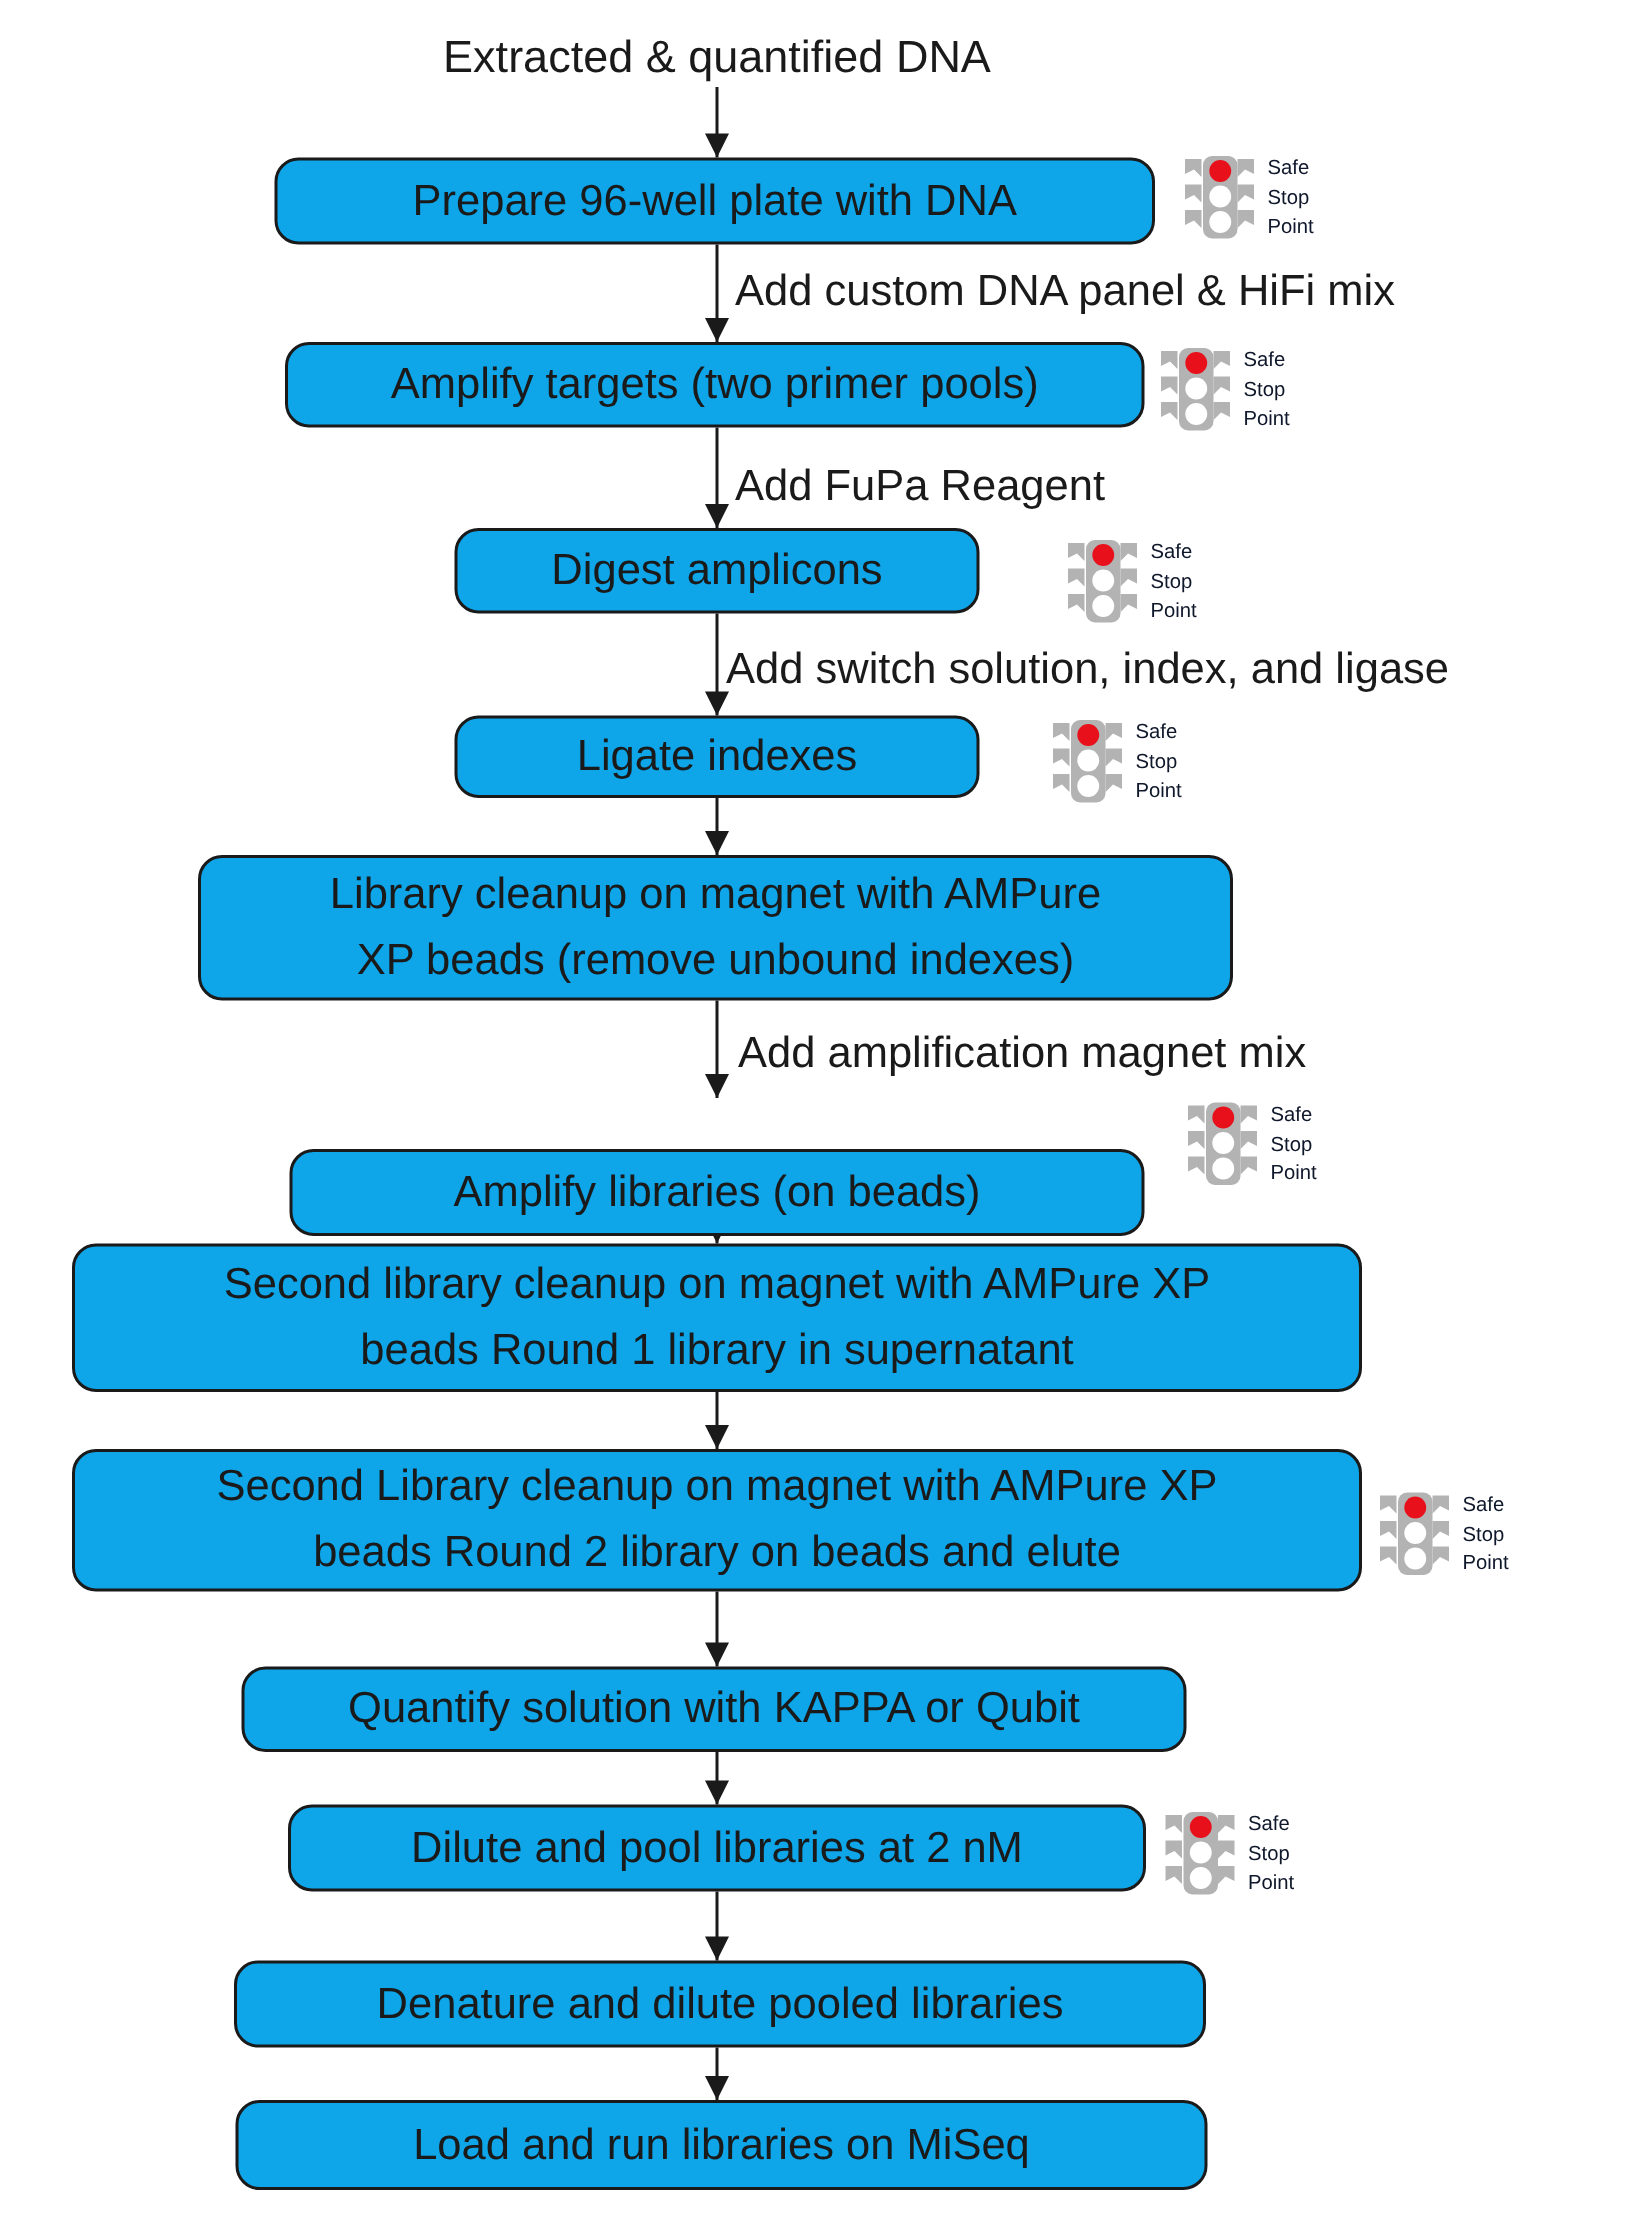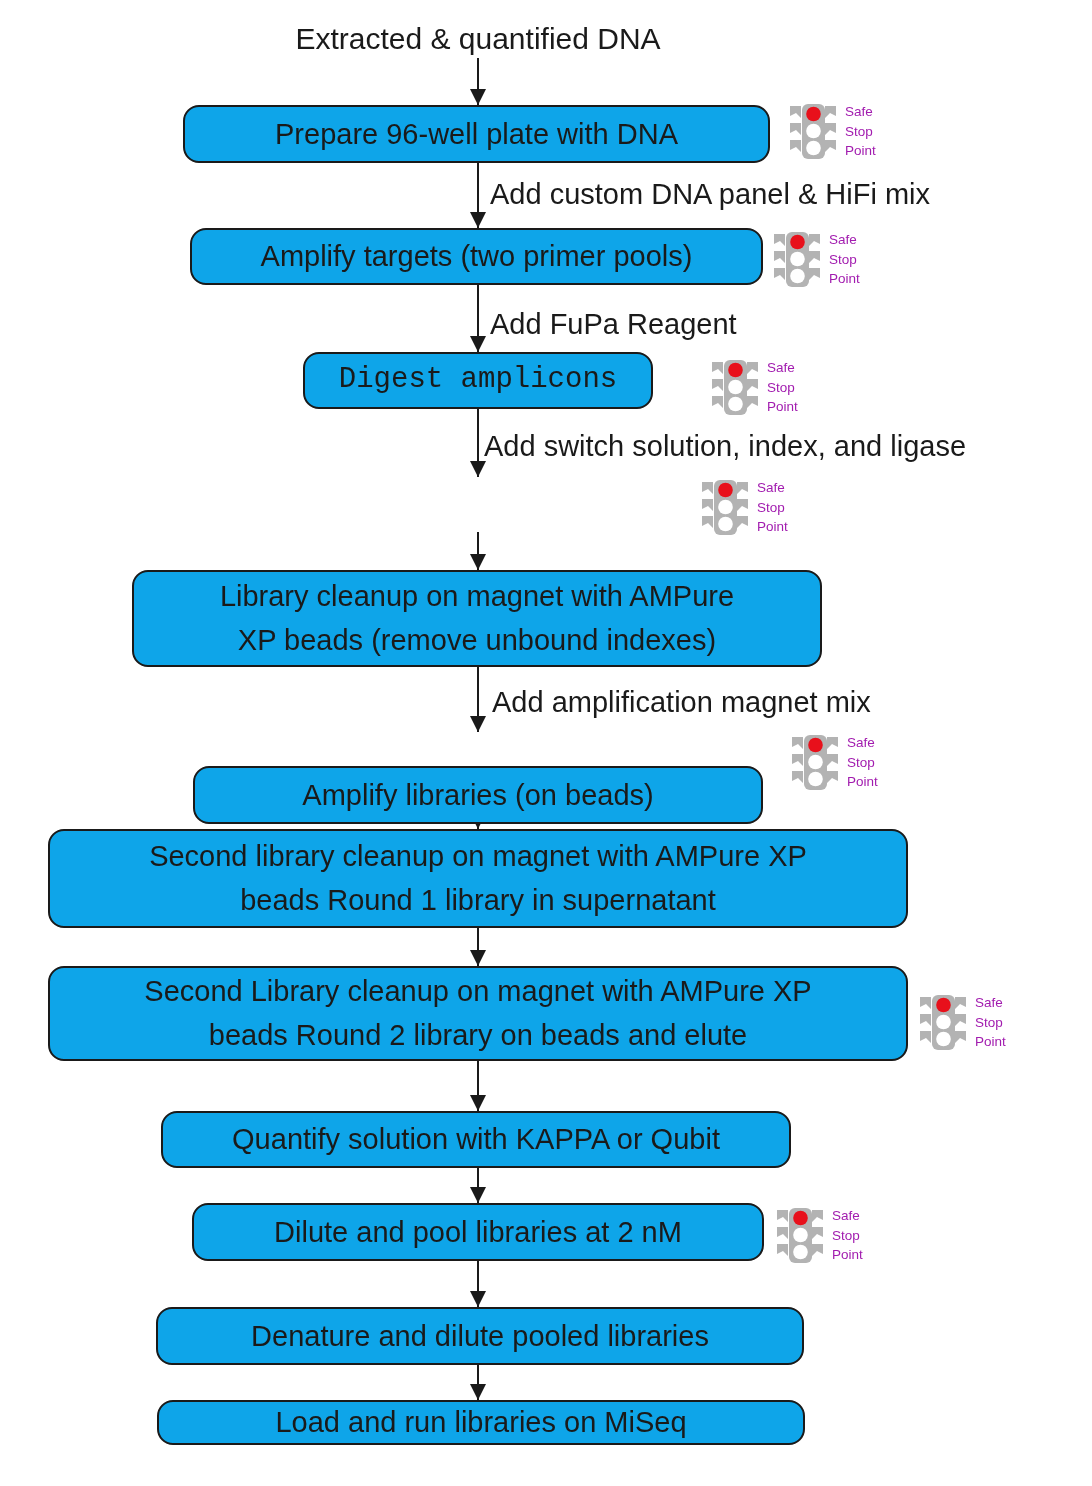--- a/index.html
+++ b/index.html
@@ -20,21 +20,21 @@
   .flow-box .ln { display:block; }
   .flow-box.two-line { line-height:1.5; }
   .arrow { position:absolute; left:477px; width:2px; background:#1a1a1a; }
   .arrow::after {
     content:""; position:absolute; bottom:0; left:-7px; width:0; height:0;
     border-left:8px solid transparent; border-right:8px solid transparent;
     border-top:16px solid #1a1a1a;
   }
   .edge-label { position:absolute; font-size:29px; white-space:nowrap; }
   .safe-stop { position:absolute; display:flex; align-items:center; gap:7px; }
-  .safe-stop .txt { font-size:13.5px; line-height:1.45; color:#a21caf; }
+  .safe-stop .txt { font-size:13.5px; line-height:1.45; color:#0f172a; }
   .tl-body, .tl-visor { fill:#b3b3b3; }
   .tl-white { fill:#ffffff; }
 </style>
 </head>
 <body>
 
 <div class="canvas">
 
   <div class="title">Extracted &amp; quantified DNA</div>
 
@@ -55,22 +55,25 @@
   <div class="edge-label" style="left:490px;top:308px;">Add FuPa Reagent</div>
   <div class="edge-label" style="left:484px;top:430px;">Add switch solution, index, and ligase</div>
   <div class="edge-label" style="left:492px;top:686px;">Add amplification magnet mix</div>
 
   <div class="flow-box" style="left:183px;top:105px;width:587px;height:58px;">
     <span class="ln">Prepare 96-well plate with DNA</span>
   </div>
   <div class="flow-box" style="left:190px;top:228px;width:573px;height:57px;">
     <span class="ln">Amplify targets (two primer pools)</span>
   </div>
-  <div class="flow-box" style="left:303px;top:352px;width:350px;height:57px;font-family:Liberation Mono, monospace;">
+  <div class="flow-box" style="left:303px;top:352px;width:350px;height:57px;">
     <span class="ln">Digest amplicons</span>
+  </div>
+  <div class="flow-box" style="left:303px;top:477px;width:350px;height:55px;">
+    <span class="ln">Ligate indexes</span>
   </div>
   <div class="flow-box two-line" style="left:132px;top:570px;width:690px;height:97px;">
     <span class="ln">Library cleanup on magnet with AMPure</span>
     <span class="ln">XP beads (remove unbound indexes)</span>
   </div>
   <div class="flow-box" style="left:193px;top:732px;width:570px;height:58px;margin-top:34px;">
     <span class="ln">Amplify libraries (on beads)</span>
   </div>
   <div class="flow-box two-line" style="left:48px;top:829px;width:860px;height:99px;">
     <span class="ln">Second library cleanup on magnet with AMPure XP</span>
@@ -82,21 +85,21 @@
   </div>
   <div class="flow-box" style="left:161px;top:1111px;width:630px;height:57px;">
     <span class="ln">Quantify solution with KAPPA or Qubit</span>
   </div>
   <div class="flow-box" style="left:192px;top:1203px;width:572px;height:58px;">
     <span class="ln">Dilute and pool libraries at 2 nM</span>
   </div>
   <div class="flow-box" style="left:156px;top:1307px;width:648px;height:58px;">
     <span class="ln">Denature and dilute pooled libraries</span>
   </div>
-  <div class="flow-box" style="left:157px;top:1400px;width:648px;height:45px;text-align:center;">
+  <div class="flow-box" style="left:157px;top:1400px;width:648px;height:60px;text-align:center;">
     <span class="ln">Load and run libraries on MiSeq</span>
   </div>
 
   <div class="safe-stop" style="left:788px;top:102px;">
     <svg width="50" height="57" viewBox="0 0 50 57">
       <rect class="tl-body" x="14" y="1" width="23" height="55" rx="6"></rect>
       <polygon class="tl-visor" points="2,3 13,3 13,15 8,10 2,13"></polygon>
       <polygon class="tl-visor" points="48,3 37,3 37,15 42,10 48,13"></polygon>
       <polygon class="tl-visor" points="2,20 13,20 13,32 8,27 2,30"></polygon>
       <polygon class="tl-visor" points="48,20 37,20 37,32 42,27 48,30"></polygon>

